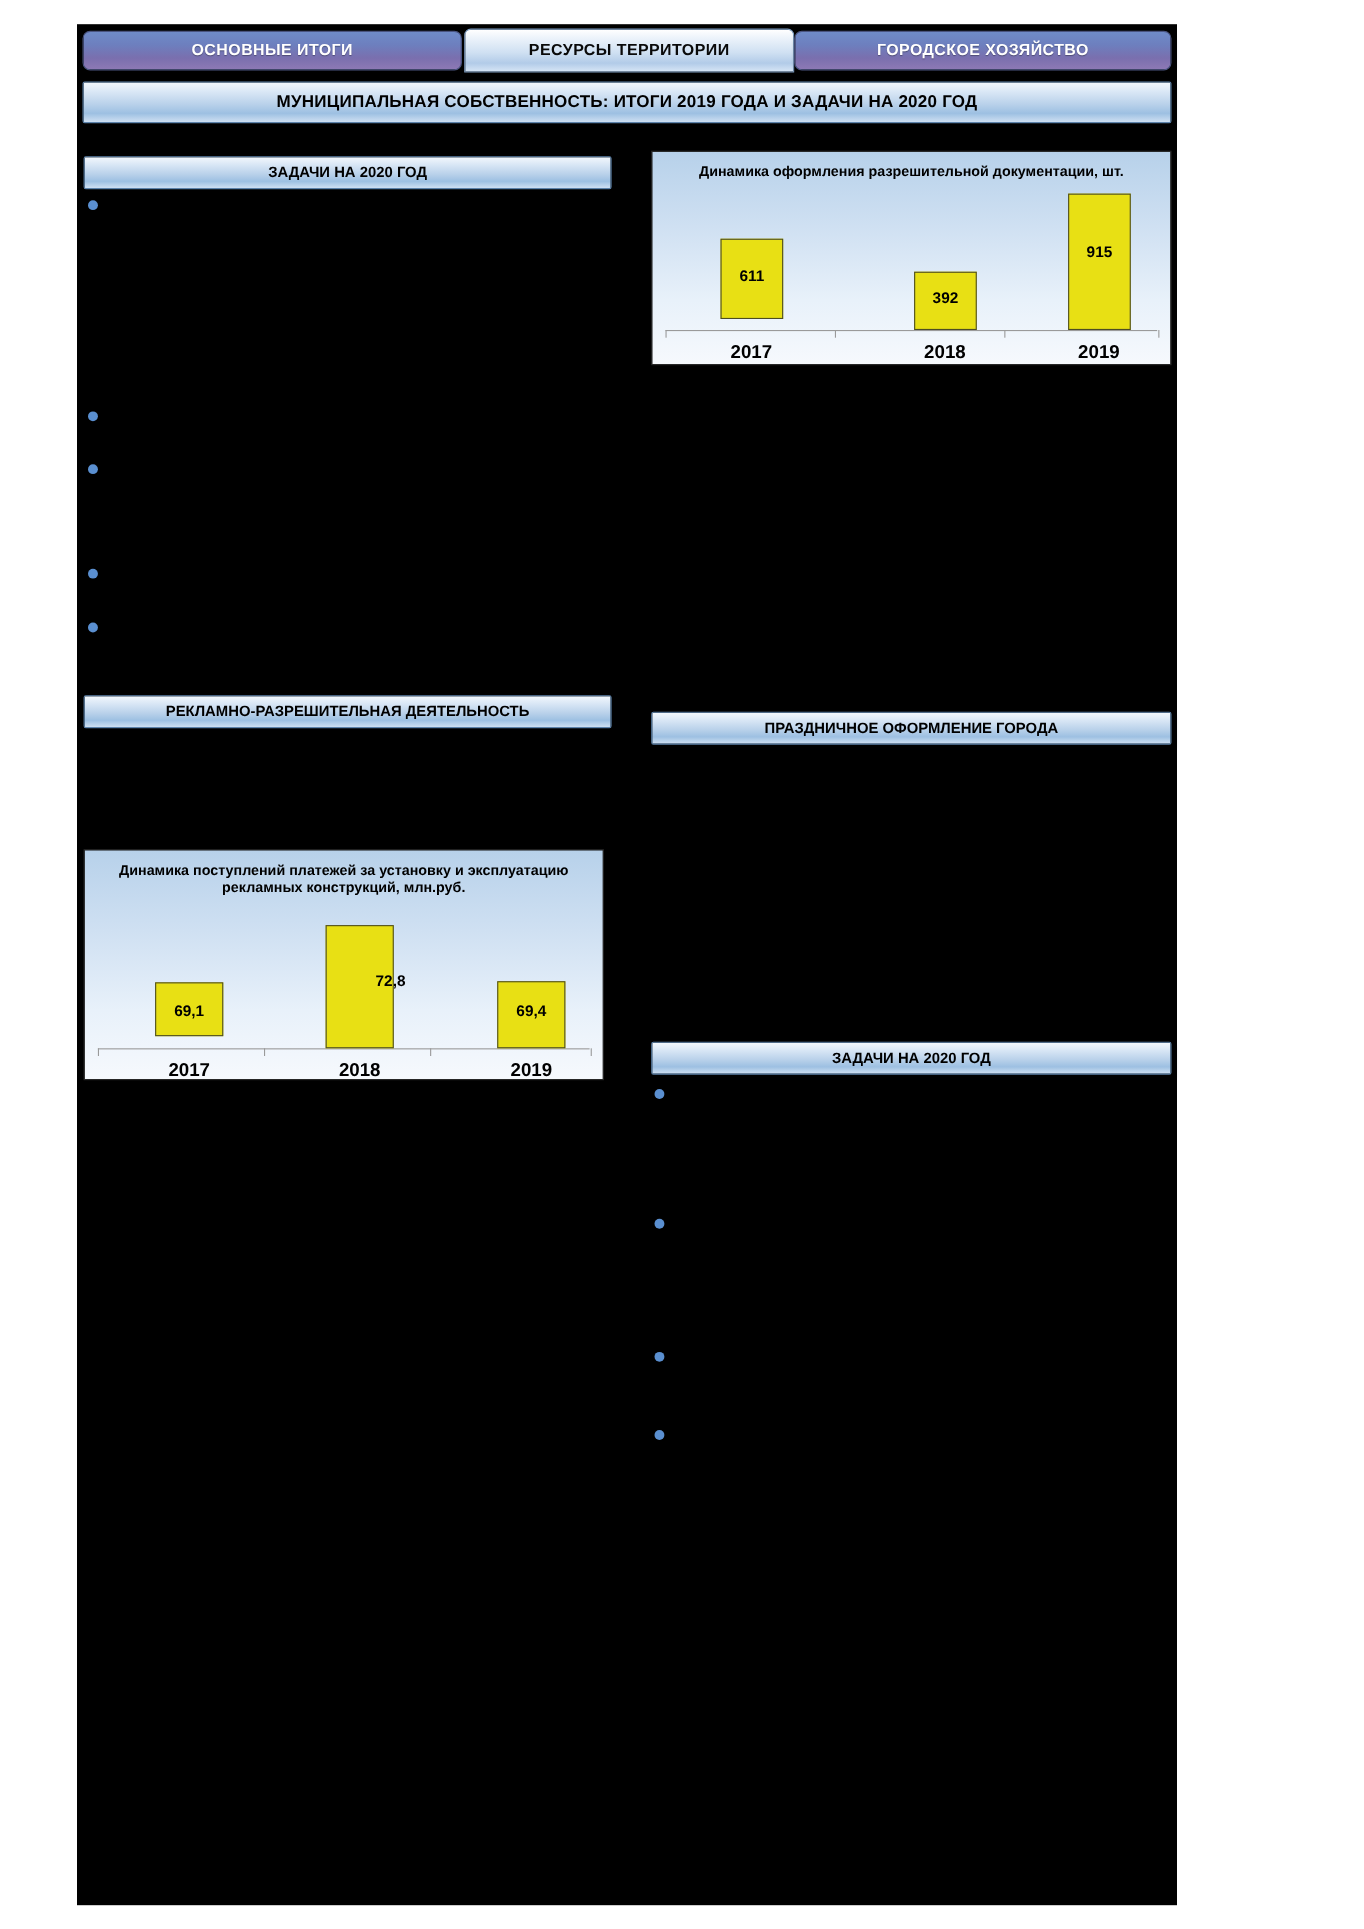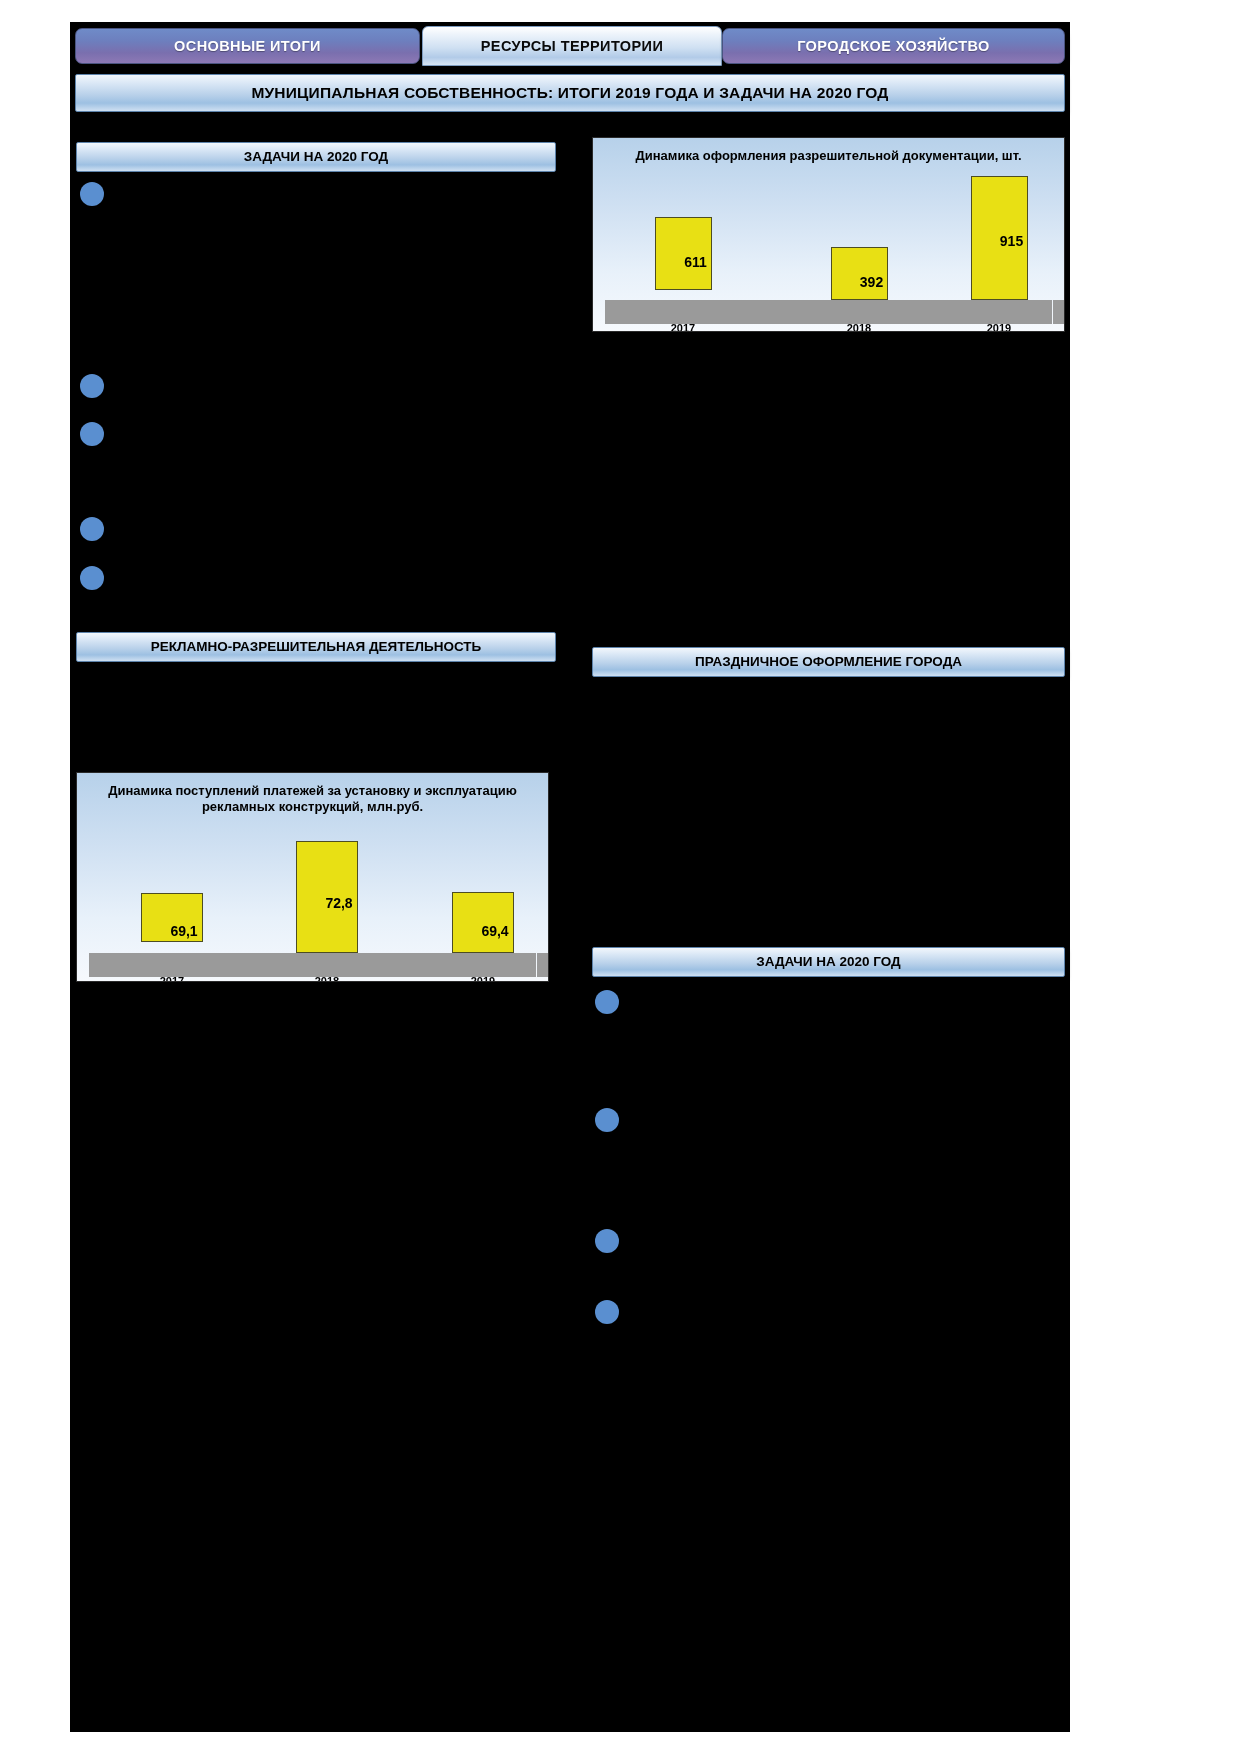--- a/index.html
+++ b/index.html
@@ -1,15 +1,15 @@
 <!DOCTYPE html>
 <html><head>
 <meta charset="utf-8">
 <style>
-  * { box-sizing: border-box; margin:0; padding:12px; }
+  * { box-sizing: border-box; margin:0; padding:0; }
   html,body{
     width:1240px; height:1754px;
     background:#ffffff;
     font-family:"Liberation Sans", sans-serif;
     overflow:hidden;
   }
   .slide{
     position:absolute;
     left:70px; top:22px;
     width:1000px; height:1710px;
@@ -89,21 +89,21 @@
     background:#e8e014;
     border:1px solid #4d4d22;
     text-decoration:underline;
   }
   .bar-val{
     position:absolute; width:100%; text-align:center;
     font-size:14px; font-weight:bold; color:#000;
   }
   .cat-lab{
     position:absolute; text-align:center;
-    font-size:11px; font-weight:bold; color:#000;
+    font-size:17px; font-weight:bold; color:#000;
   }
 
   
   #chart1{ left:522px; top:115px; width:473px; height:195px; }
   
   #chart2{ left:6px;  top:750px; width:473px; height:210px; }
 </style>
 </head>
 <body>
 
@@ -179,21 +179,21 @@
     <div class="axis" style="top:180px; left:12px; right:12px;"></div>
     <div class="tick" style="left:12px;  top:180px; height:7px;"></div>
     <div class="tick" style="left:163px; top:180px; height:7px;"></div>
     <div class="tick" style="left:314px; top:180px; height:7px;"></div>
     <div class="tick" style="left:460px; top:180px; height:7px;"></div>
 
     <div class="bar-col" style="left:64px;  top:120px; width:62px; height:49px;">
       <div class="bar-val" style="top:17px;">69,1</div>
     </div>
     <div class="bar-col" style="left:219px; top:68px;  width:62px; height:112px;">
-      <div class="bar-val" style="top:41px;">72,8</div>
+      <div class="bar-val" style="top:41px;margin-left:28px;">72,8</div>
     </div>
     <div class="bar-col" style="left:375px; top:119px; width:62px; height:61px;">
       <div class="bar-val" style="top:18px;">69,4</div>
     </div>
 
     <div class="cat-lab" style="left:55px;  top:190px; width:80px;">2017</div>
     <div class="cat-lab" style="left:210px; top:190px; width:80px;">2018</div>
     <div class="cat-lab" style="left:366px; top:190px; width:80px;">2019</div>
   </div>
 

